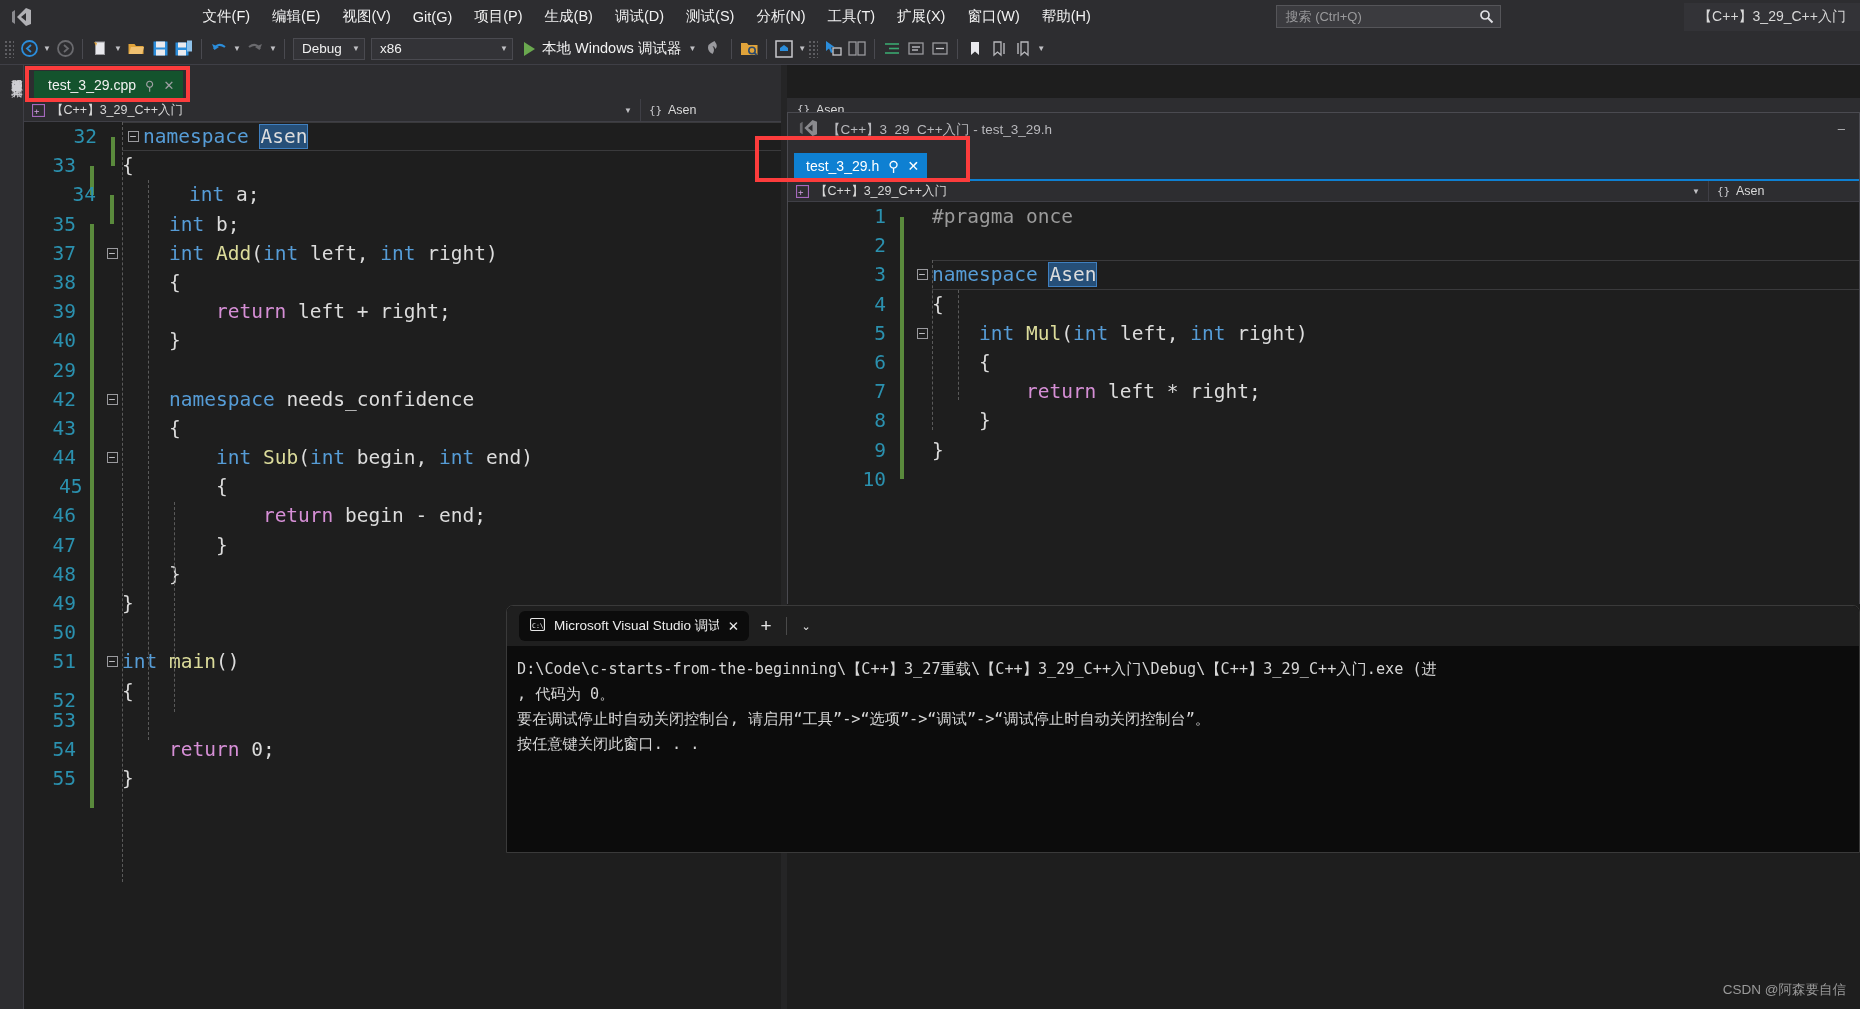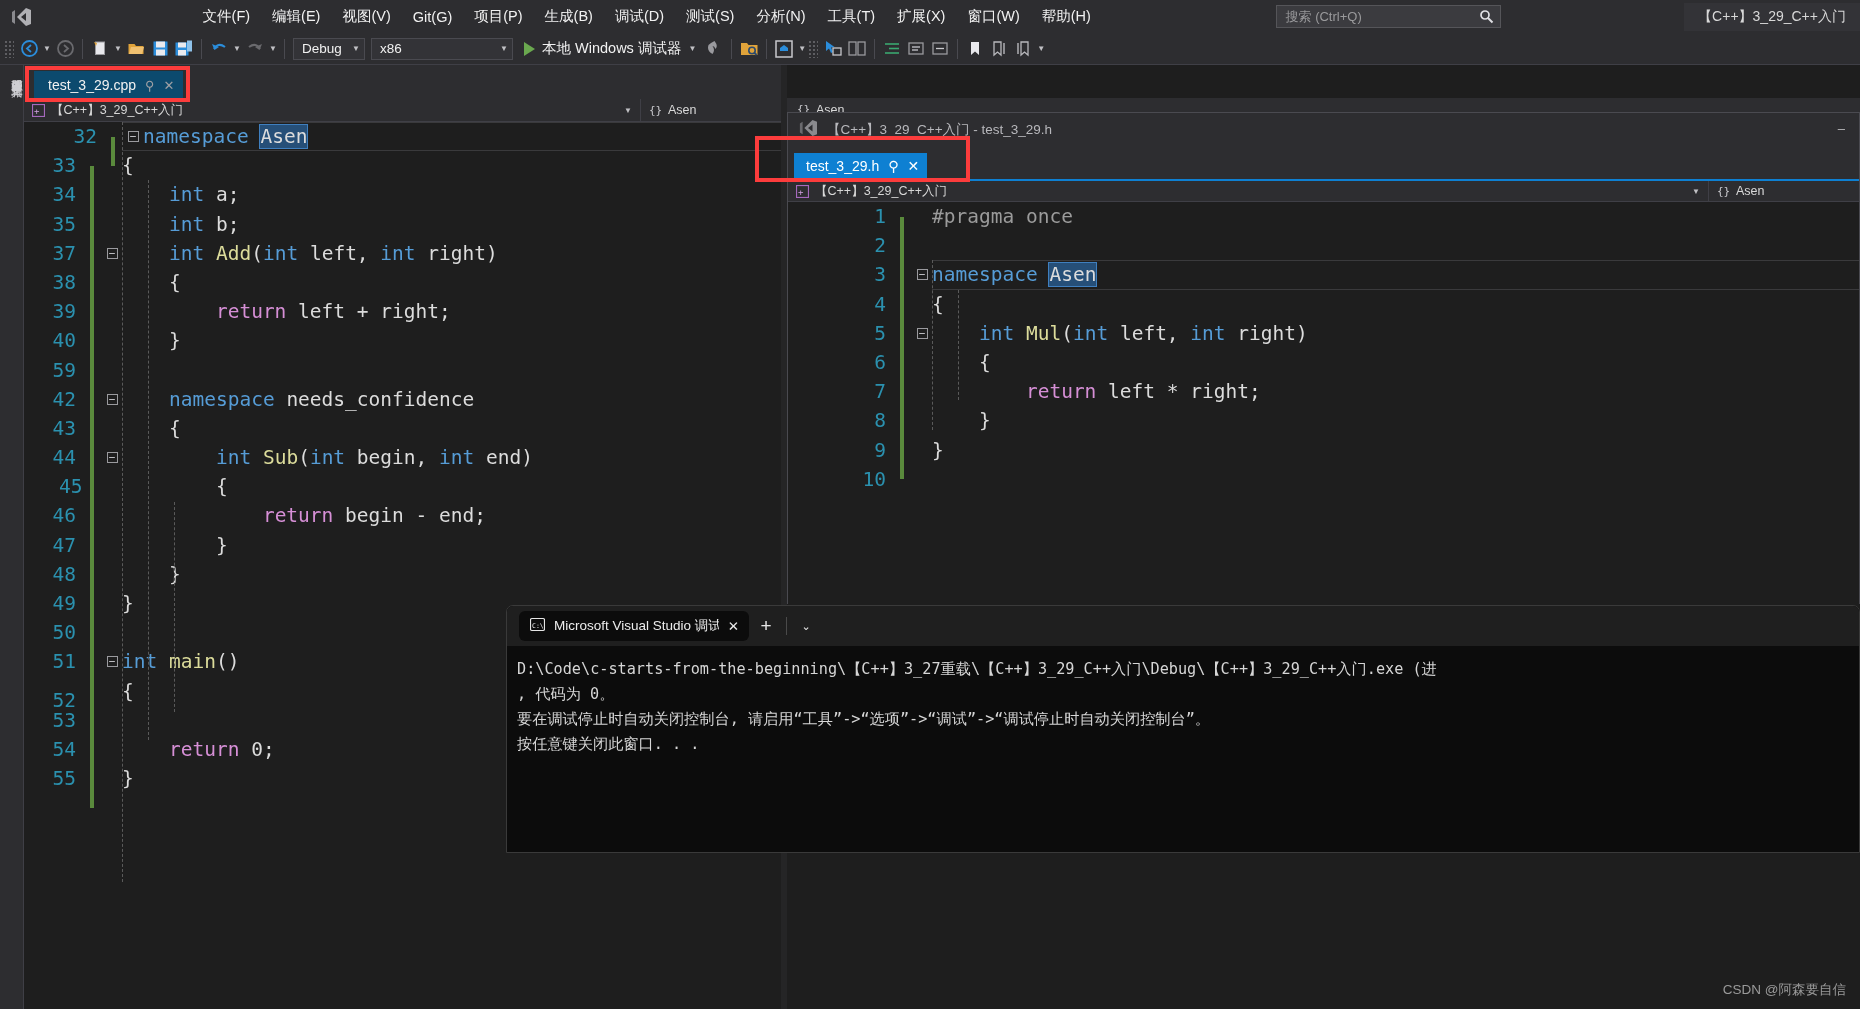--- a/index.html
+++ b/index.html
@@ -64,21 +64,21 @@
   }
   .vtext{
     writing-mode:vertical-rl; font-size:11.5px; color:#d0d0d4; margin-top:6px;
     letter-spacing:0px; text-align:center; width:24px;
   }
 
   
   .editor-left{ position:absolute; left:24px; top:65px; width:757px; height:944px; background:#1e1e1e; }
   .tabstrip{ height:34px; background:#2d2d30; display:flex; align-items:flex-end; padding-left:10px;}
   .tab{
-    height:28px; background:#0c4a6e; display:flex; align-items:center;
+    height:28px; background:#14532d; display:flex; align-items:center;
     padding:0 9px 0 14px; font-size:14px; color:#f1f1f1; gap:9px;
   }
   .tab .pin,.tab .x{ color:#9fa0a4; font-size:13px; }
   .navbar{
     height:23px; background:#2d2d30; border-bottom:1px solid #3f3f46;
     display:flex; align-items:center; font-size:12.5px; color:#d8d8d8;
   }
   .nav-seg{ display:flex; align-items:center; gap:6px; padding:0 8px; height:100%; }
   .nav-seg.one{ flex:1; border-right:1px solid #3f3f46;}
   .nav-ic{ width:13px;height:13px; display:inline-block; }
@@ -405,21 +405,21 @@
       </div>
       <div class="row">
         <div class="ln" style="width: 62px;">33</div>
         <div class="gut">
           <div class="chg"></div>
         </div>
         <div class="fold"></div>
         <div class="txt"><span class="txt">{</span></div>
       </div>
       <div class="row">
-        <div class="ln" style="width: 62px;">34</div>
+        <div class="ln" style="width: 62px; margin-left: 20px;">34</div>
         <div class="gut">
           <div class="chg"></div>
         </div>
         <div class="fold"></div>
         <div class="txt"><span class="txt">    </span><span class="kw">int</span><span class="txt"> a;</span></div>
       </div>
       <div class="row">
         <div class="ln" style="width: 62px;">35</div>
         <div class="gut">
           <div class="chg"></div>
@@ -455,21 +455,21 @@
       </div>
       <div class="row">
         <div class="ln" style="width: 62px;">40</div>
         <div class="gut">
           <div class="chg"></div>
         </div>
         <div class="fold"></div>
         <div class="txt"><span class="txt">    }</span></div>
       </div>
       <div class="row">
-        <div class="ln" style="width: 62px;">59</div>
+        <div class="ln" style="width: 62px;">29</div>
         <div class="gut">
           <div class="chg"></div>
         </div>
         <div class="fold"></div>
         <div class="txt"></div>
       </div>
       <div class="row">
         <div class="ln" style="width: 62px;">42</div>
         <div class="gut">
           <div class="chg"></div>

